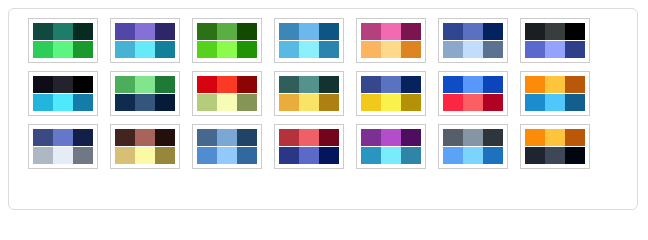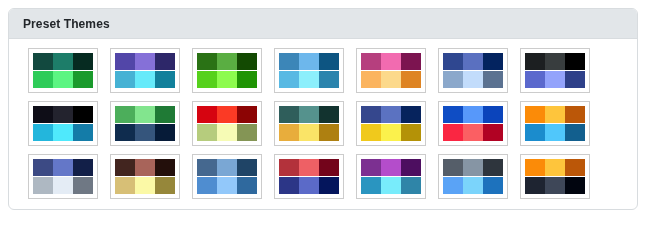--- a/index.html
+++ b/index.html
@@ -79,23 +79,20 @@
   .swatch {
     width: 100%;
     height: 100%;
   }
 </style>
 </head>
 <body>
 
 <div class="panel">
 
-  <div class="panel-header">
-    <span class="panel-title">Preset Themes</span>
-  </div>
 
   <div class="panel-body">
     <div class="theme-grid">
         <div class="theme-card">
           <div class="swatch-grid">
             <div class="swatch" style="background: rgb(18, 73, 63);"></div>
             <div class="swatch" style="background: rgb(29, 125, 105);"></div>
             <div class="swatch" style="background: rgb(6, 43, 33);"></div>
             <div class="swatch" style="background: rgb(46, 204, 89);"></div>
             <div class="swatch" style="background: rgb(92, 245, 130);"></div>

